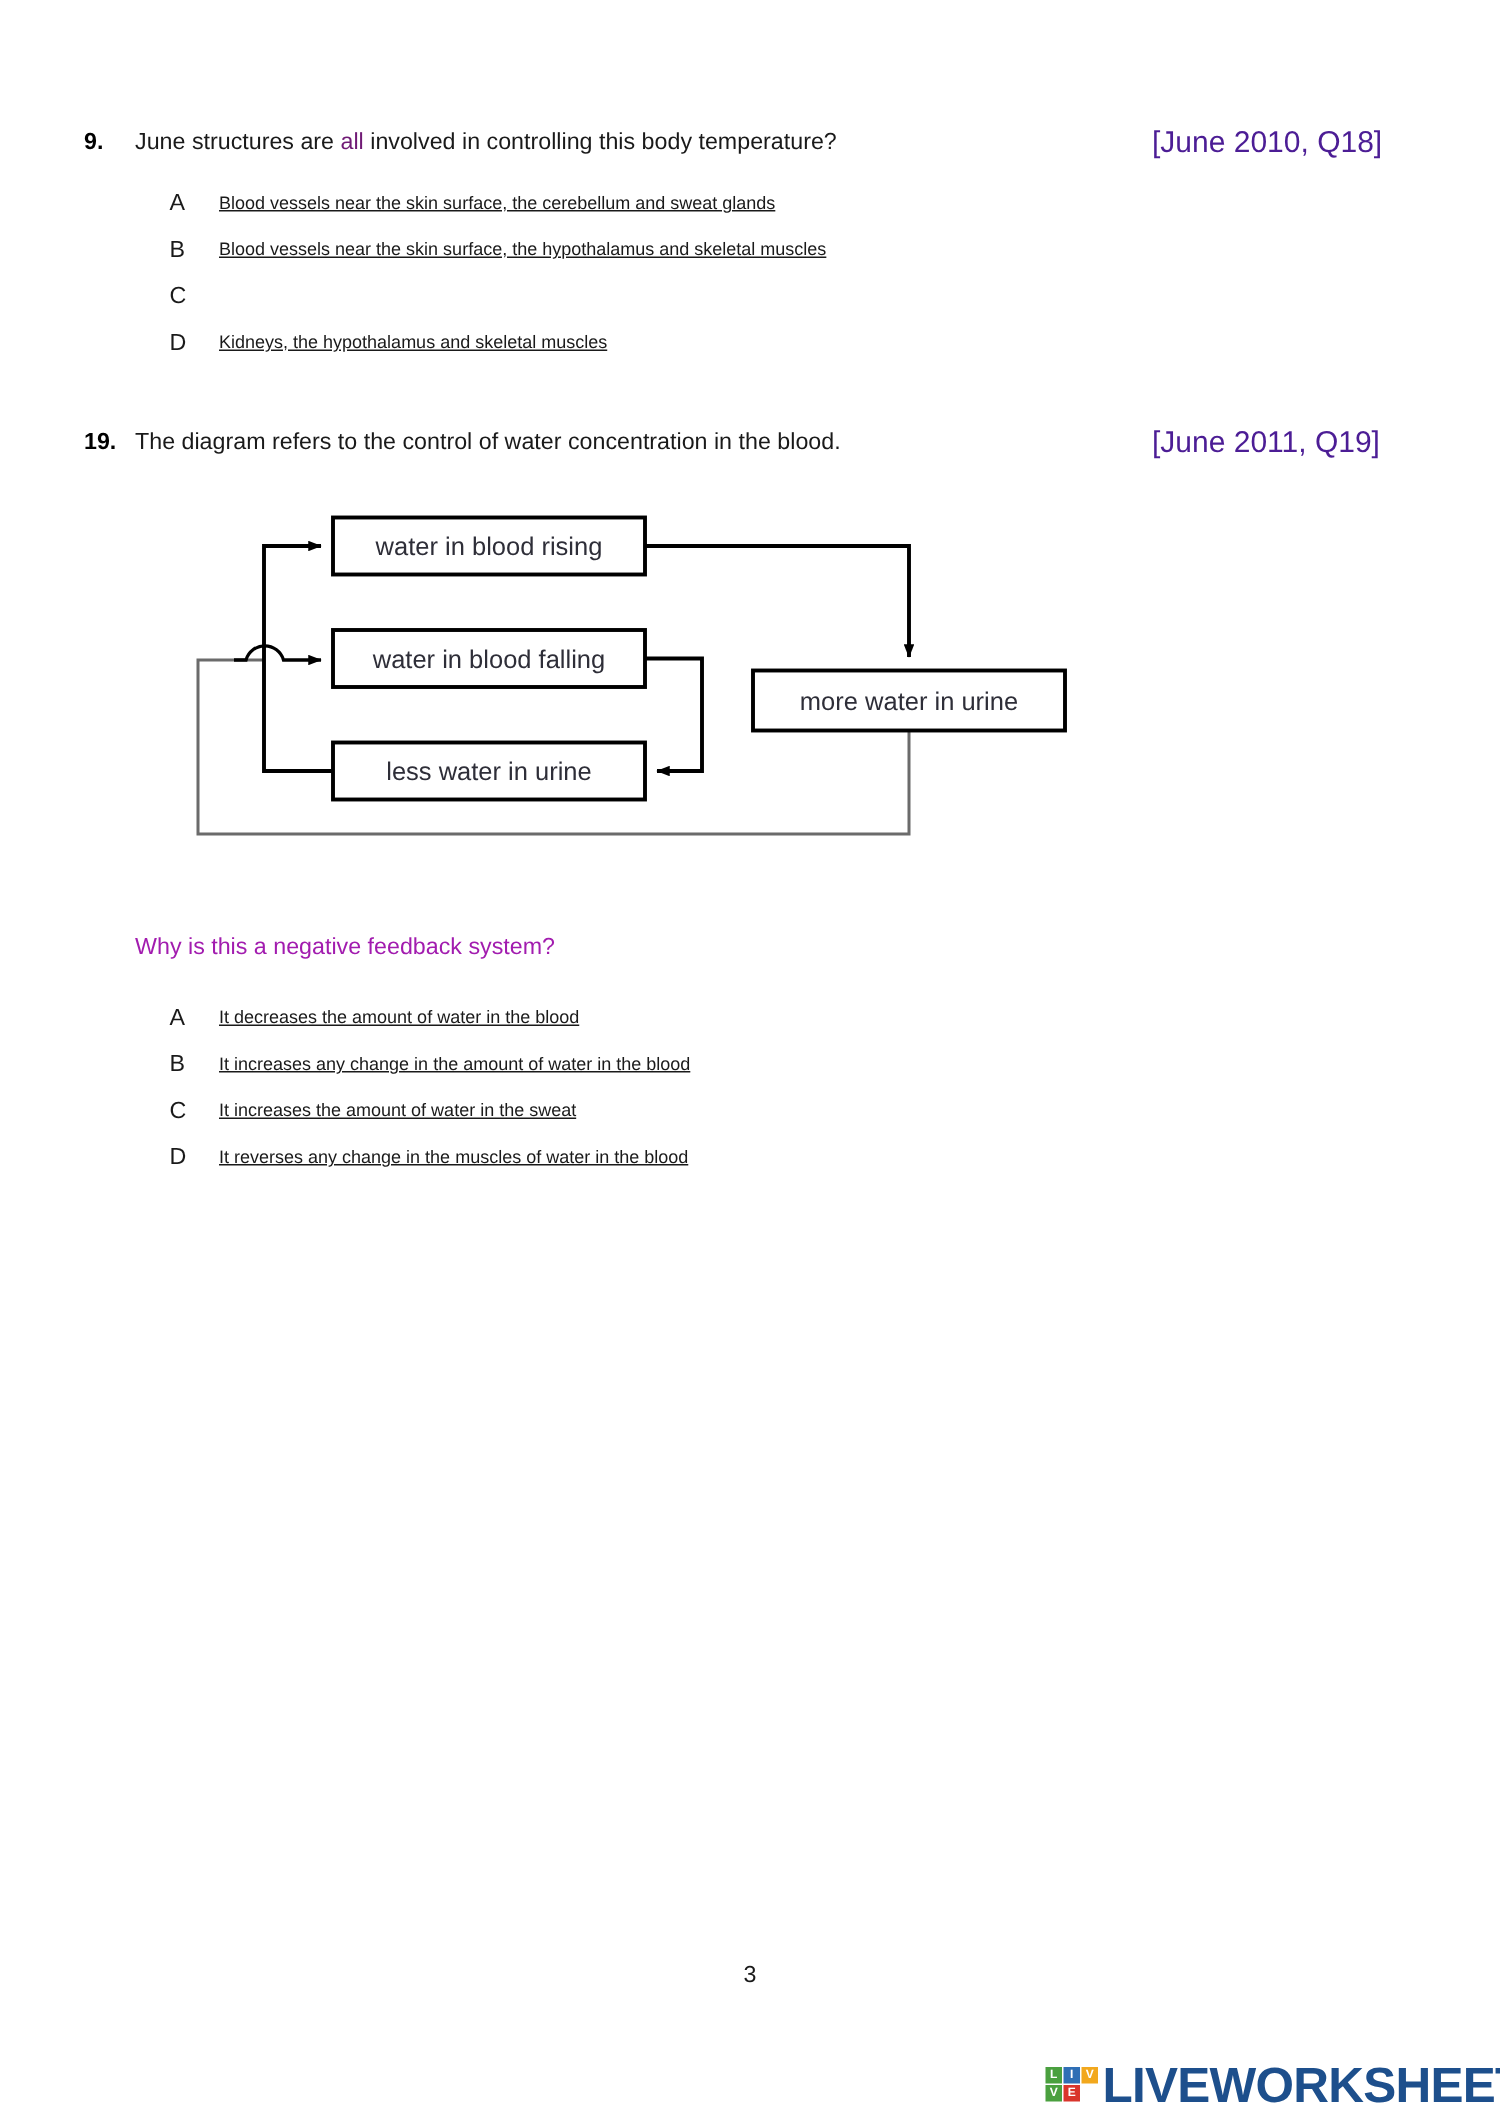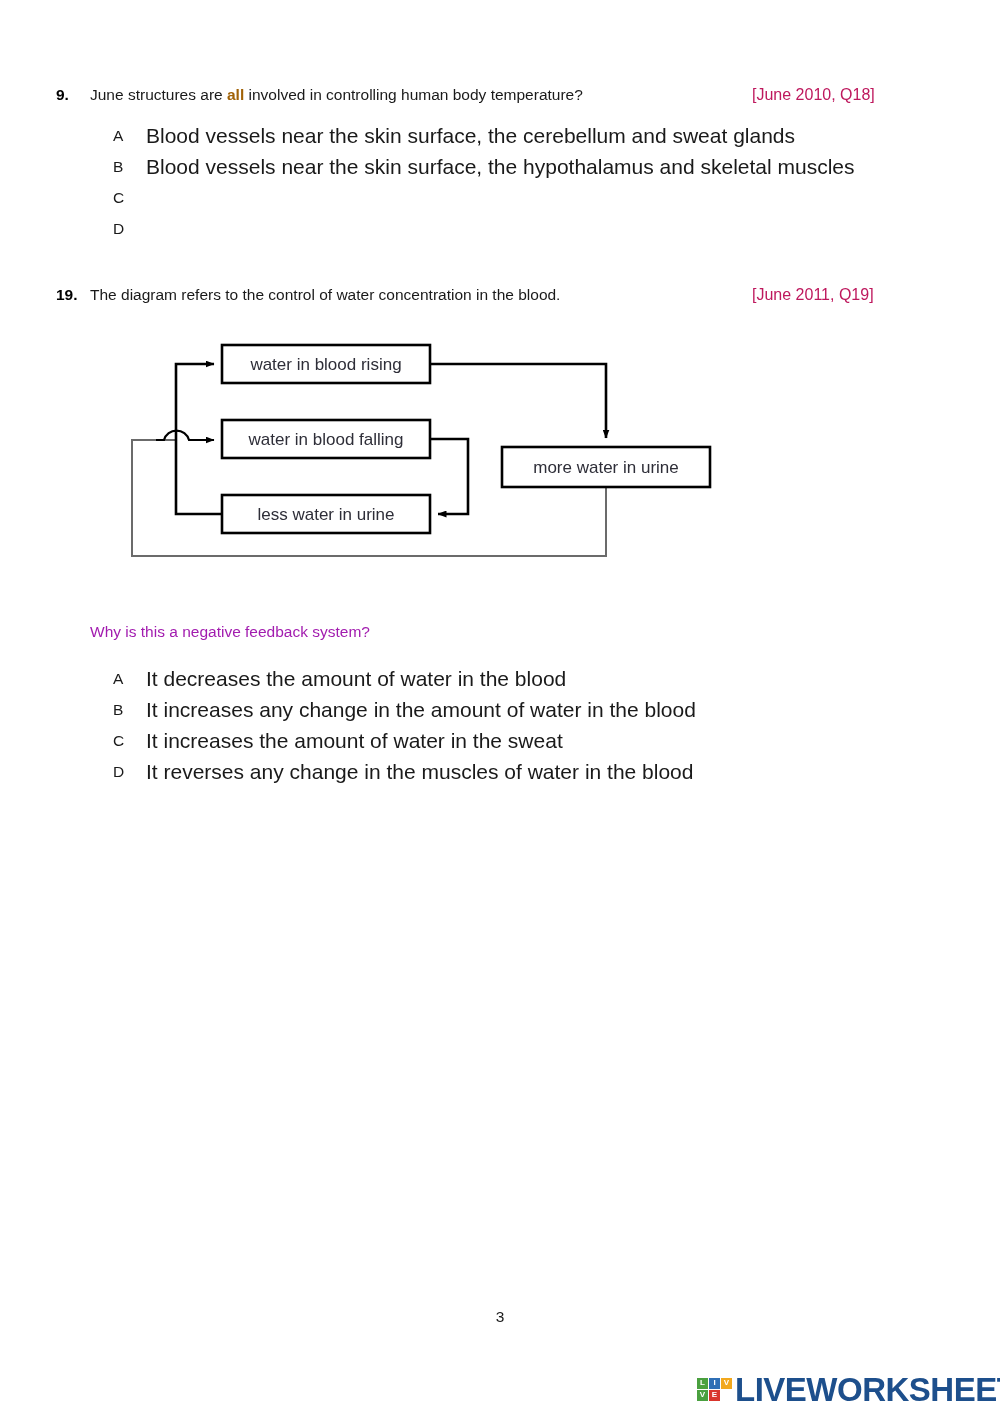--- a/index.html
+++ b/index.html
@@ -44,30 +44,30 @@
   .q-stem {
     position: absolute;
     left: 90px;
     top: 0;
     font-size: 15.5px;
     line-height: 22px;
     color: #1a1a1a;
     white-space: nowrap;
   }
   .q-stem b {
-    font-weight: bold;
-    color: #a16207;
+    font-weight: normal;
+    color: #701a75;
   }
   .q-ref {
     position: absolute;
-    left: 752px;
-    top: 0;
-    font-size: 16px;
+    left: 768px;
+    top: 0;
+    font-size: 20px;
     line-height: 22px;
-    color: #be185d;
+    color: #4c1d95;
     white-space: nowrap;
   }
 
   
   .options {
     position: absolute;
     left: 0;
     width: 1000px;
   }
   .option-row {
@@ -79,24 +79,25 @@
     left: 113px;
     top: 0;
     font-size: 15.5px;
     line-height: 23px;
     color: #1a1a1a;
   }
   .opt-text {
     position: absolute;
     left: 146px;
     top: 0;
-    font-size: 21px;
+    font-size: 12px;
     line-height: 23px;
     color: #1a1a1a;
     white-space: nowrap;
+    text-decoration: underline;
   }
 
   
   .sub-prompt {
     position: absolute;
     left: 90px;
     font-size: 15.5px;
     line-height: 23px;
     color: #a21caf;
     white-space: nowrap;
@@ -173,39 +174,40 @@
   }
 </style>
 </head>
 <body>
 
 <div class="page">
 
   <div class="question" style="top:84px;">
     <div class="q-head">
       <span class="q-num">9.</span>
-      <span class="q-stem"><span>June structures are </span><b>all</b><span> involved in controlling human body temperature?</span></span>
+      <span class="q-stem"><span>June structures are </span><b>all</b><span> involved in controlling this body temperature?</span></span>
       <span class="q-ref">[June 2010, Q18]</span>
     </div>
   </div>
 
   <div class="options" style="top:124px;">
     <div class="option-row">
       <span class="opt-letter">A</span>
       <span class="opt-text">Blood vessels near the skin surface, the cerebellum and sweat glands</span>
     </div>
     <div class="option-row">
       <span class="opt-letter">B</span>
       <span class="opt-text">Blood vessels near the skin surface, the hypothalamus and skeletal muscles</span>
     </div>
     <div class="option-row">
       <span class="opt-letter">C</span>
     </div>
     <div class="option-row">
       <span class="opt-letter">D</span>
+      <span class="opt-text">Kidneys, the hypothalamus and skeletal muscles</span>
     </div>
   </div>
 
   <div class="question" style="top:284px;">
     <div class="q-head">
       <span class="q-num">19.</span>
       <span class="q-stem">The diagram refers to the control of water concentration in the blood.</span>
       <span class="q-ref">[June 2011, Q19]</span>
     </div>
   </div>

